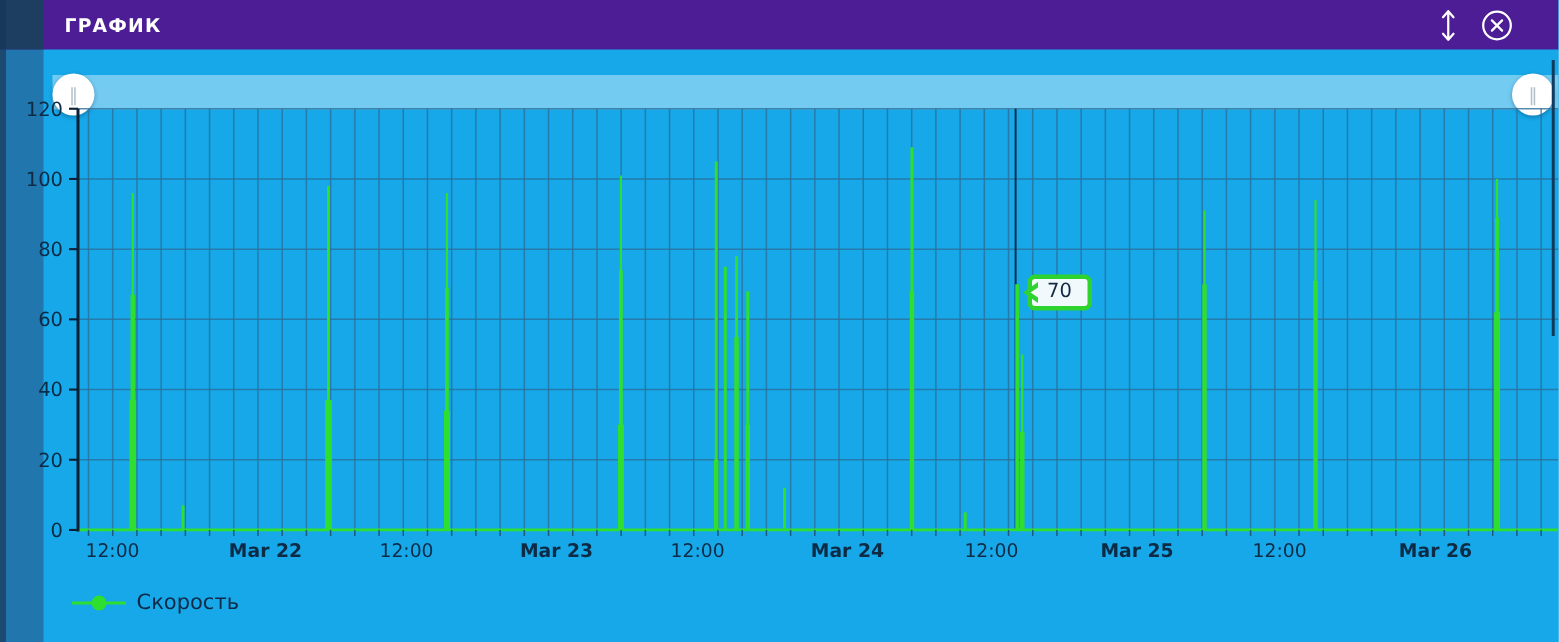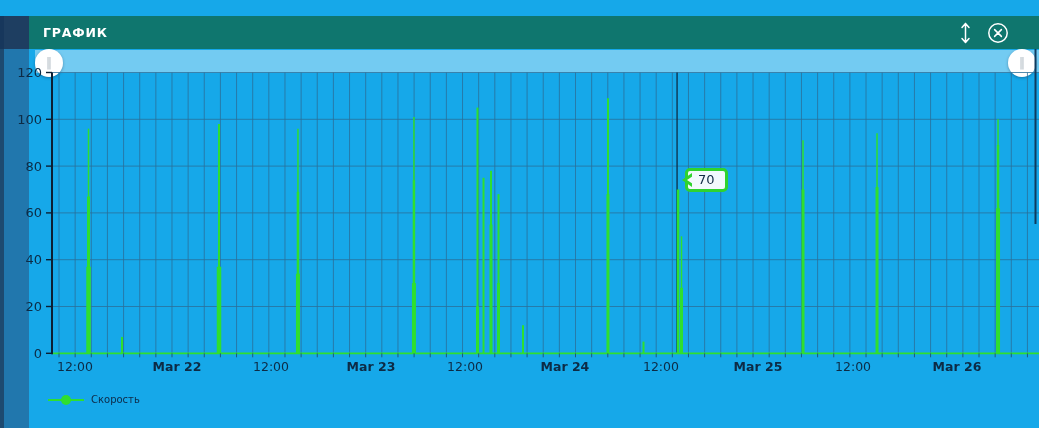--- a/index.html
+++ b/index.html
@@ -1,20 +1,20 @@
 <!DOCTYPE html>
 <html><head>
 <meta charset="utf-8">
 <style>
   * { box-sizing: border-box; }
   body { margin: 0; font-family: "DejaVu Sans", "Liberation Sans", sans-serif; background: #e5e5e5; }
   .window { position: relative; width: 1039px; height: 428px; overflow: hidden; background: #16a8e9; }
 
   
-  .titlebar { position: absolute; left: 0; top: 16px; width: 100%; height: 33px; background: #0f766e; z-index: 30; }
+  .titlebar { position: absolute; left: 0; top: 0; width: 100%; height: 33px; background: #4c1d95; z-index: 30; }
   .titlebar-corner { position: absolute; left: 0; top: 0; width: 29px; height: 33px; background: #1e3e61; }
   .titlebar-corner-edge { position: absolute; left: 0; top: 0; width: 4px; height: 33px; background: #17375c; }
   .title { position: absolute; left: 43px; top: 9px; color: #ffffff; font-weight: bold; font-size: 12.5px; letter-spacing: .8px; }
   .tb-icons { position: absolute; right: 30px; top: 0; height: 33px; display: flex; align-items: center; gap: 15px; }
   .tb-icon { cursor: pointer; display: flex; align-items: center; }
 
   
   .left-strip { position: absolute; left: 0; top: 33px; width: 29px; height: 395px; background: #2177ad; z-index: 5; }
   .left-strip-edge { position: absolute; left: 0; top: 0; width: 4px; height: 100%; background: #1d4a70; }
 
@@ -36,21 +36,21 @@
                    border: 7px solid transparent; border-right: 10px solid #2fd32f; }
   .point-tooltip::after  { content: ""; position: absolute; left: -5px; top: 50%; transform: translateY(-50%);
                    border: 4px solid transparent; border-right: 6px solid #f2f9fd; }
 
   
   .datetime-tooltip { position: absolute; z-index: 21; transform: translateX(-50%); background: #000000; color: #ffffff;
                    font-weight: bold; font-size: 13px; padding: 2px 9px 3px; white-space: nowrap; }
 
   
   .legend { position: absolute; left: 48px; top: 394px; z-index: 12; display: flex; align-items: center; gap: 7px;
-            color: #0e2a47; font-size: 10px; }
+            color: #0e2a47; font-size: 14px; }
   .legend-marker { position: relative; width: 36px; height: 11px; }
   .legend-line { position: absolute; left: 0; top: 4.5px; width: 36px; height: 2px; background: #2fdf2f; }
   .legend-dot  { position: absolute; left: 13px; top: 0.5px; width: 10px; height: 10px; border-radius: 50%; background: #2fdf2f; }
 </style>
 </head>
 <body>
 
 <div class="window">
 
   <div class="titlebar">
@@ -318,21 +318,21 @@
         <text x="660.979" y="371.3" fill="#0d2b45" font-size="12.5" text-anchor="middle" font-family="&quot;DejaVu Sans&quot;, sans-serif">12:00</text>
         <text x="758.0011000000001" y="371.3" fill="#0d2b45" font-size="12.5" text-anchor="middle" font-family="&quot;DejaVu Sans&quot;, sans-serif" font-weight="bold">Mar 25</text>
         <text x="853.0492" y="371.3" fill="#0d2b45" font-size="12.5" text-anchor="middle" font-family="&quot;DejaVu Sans&quot;, sans-serif">12:00</text>
         <text x="956.9803" y="371.3" fill="#0d2b45" font-size="12.5" text-anchor="middle" font-family="&quot;DejaVu Sans&quot;, sans-serif" font-weight="bold">Mar 26</text>
       </g>
       <g>
         <line x1="1035.5" y1="40" x2="1035.5" y2="224" stroke="#0e3b5e" stroke-width="2"></line>
       </g>
     </svg>
 
-  <div class="point-tooltip" id="pointTooltip" style="left: 685.054px; top: 168px;">
+  <div class="point-tooltip" id="pointTooltip" style="left: 685.054px; top: 183px;">
     <span>70</span>
   </div>
 
 
   <div class="legend">
     <span class="legend-marker">
       <span class="legend-line"></span>
       <span class="legend-dot"></span>
     </span>
     <span>Скорость</span>

